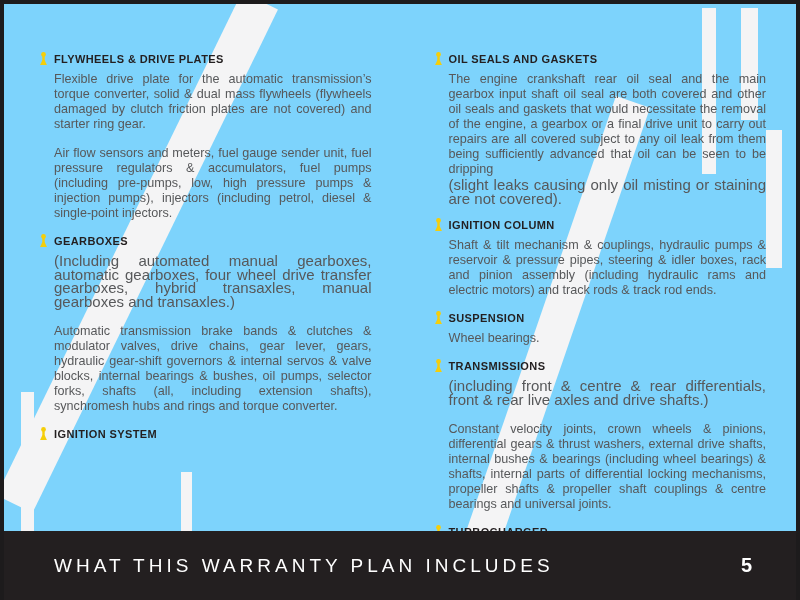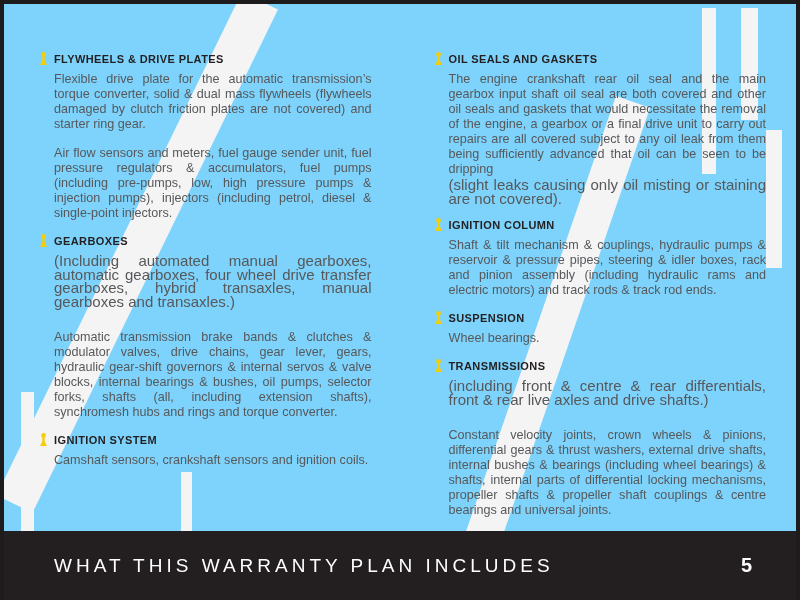--- a/index.html
+++ b/index.html
@@ -40,21 +40,21 @@
   .bullet{flex:0 0 9px;width:9px;height:13px;margin-top:-1px;}
   .bullet svg{display:block;width:9px;height:13px;}
   h3.section-heading{
     font-size:11px;line-height:13px;font-weight:bold;color:var(--heading);
     letter-spacing:0.4px;
   }
   .section-body{padding-left:15px;}
   p.block{color:var(--body);text-align:justify;}
   p.block--normal{font-size:12.6px;line-height:15px;}
   p.block--small{font-size:15px;line-height:13.5px;}
-  p.block--small + p.block--normal{margin-top:22px;}
+  p.block--small + p.block--normal{margin-top:16px;}
   p.block--normal + p.block--small{margin-top:1px;}
 
   .footer{
     position:absolute;left:0;bottom:0;width:800px;height:69px;
     background:var(--footer-bg);
     display:flex;align-items:center;justify-content:space-between;
     padding:0 52px 0 50px;
   }
   .footer-title{
     color:#fff;font-size:19px;font-weight:normal;letter-spacing:4px;
@@ -118,23 +118,20 @@
           <div class="section-head">
             <span class="bullet" style="color: var(--accent);">
               <svg viewBox="0 0 9 13" xmlns="http://www.w3.org/2000/svg">
                 <circle cx="4.5" cy="2.4" r="2.4" fill="currentColor"></circle>
                 <rect x="3.3" y="3.6" width="2.4" height="5.4" fill="currentColor"></rect>
                 <path d="M1.1 13 L3.3 8.2 H5.7 L7.9 13 Z" fill="currentColor"></path>
               </svg>
             </span>
             <h3 class="section-heading">IGNITION SYSTEM</h3>
           </div>
-          <div class="section-body">
-            <p class="block block--normal">Camshaft sensors, crankshaft sensors and ignition coils.</p>
-          </div>
         </section>
       </div>
     <div class="column">
         <section class="section">
           <div class="section-head">
             <span class="bullet" style="color: var(--accent);">
               <svg viewBox="0 0 9 13" xmlns="http://www.w3.org/2000/svg">
                 <circle cx="4.5" cy="2.4" r="2.4" fill="currentColor"></circle>
                 <rect x="3.3" y="3.6" width="2.4" height="5.4" fill="currentColor"></rect>
                 <path d="M1.1 13 L3.3 8.2 H5.7 L7.9 13 Z" fill="currentColor"></path>

